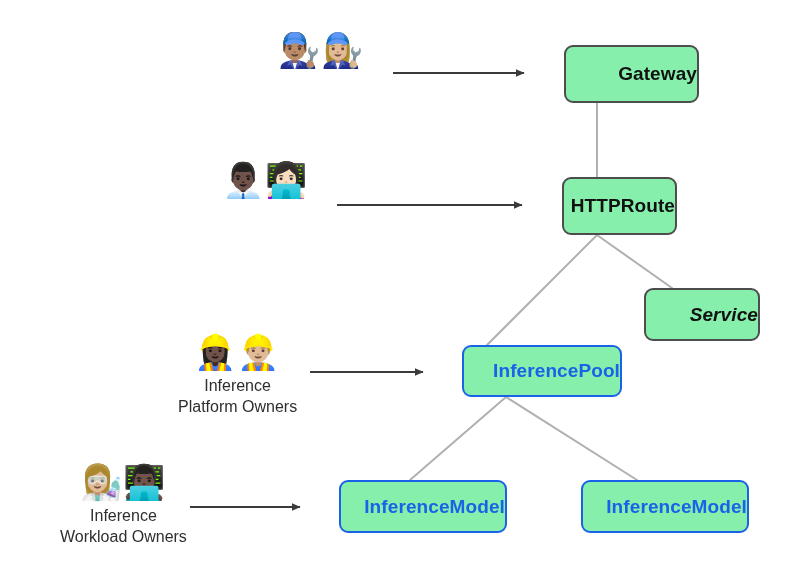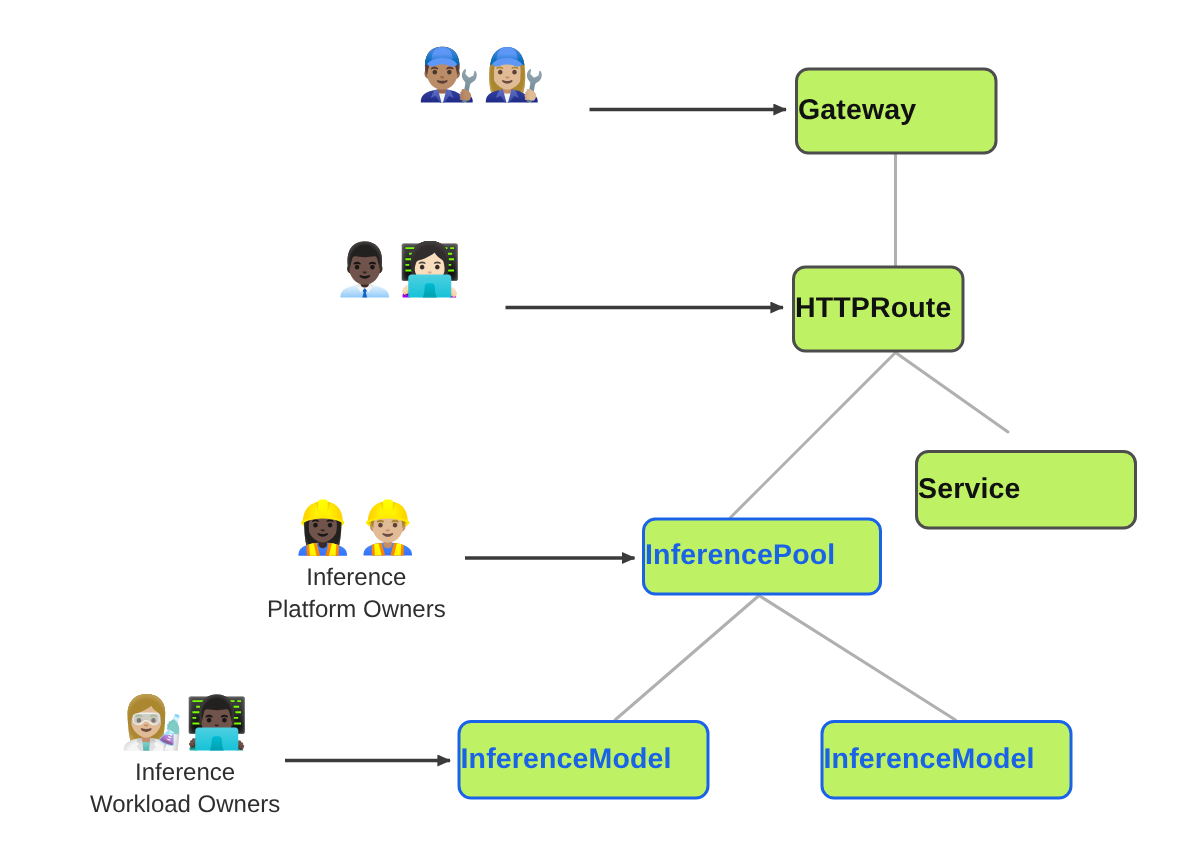--- a/index.html
+++ b/index.html
@@ -26,27 +26,28 @@
     height: 572px;
     pointer-events: none;
   }
 
   
   .node {
     position: absolute;
     box-sizing: border-box;
     display: flex;
     align-items: center;
-    justify-content: flex-start;
-    background: #bef264;
+    justify-content: flex-end;
+    background: #86efac;
     border-radius: 9px;
     font-weight: bold;
     letter-spacing: 0.1px;
     white-space: nowrap;
     z-index: 3;
+    margin-left: 34px;
   }
   .node.dark {
     border: 2px solid #4d4d4d;
     color: #111111;
     font-size: 19px;
   }
   .node.blue {
     border: 2.5px solid #1a62e8;
     color: #1a62e8;
     font-size: 19px;
@@ -103,21 +104,21 @@
       </g>
   </svg>
 
   <div id="nodes-layer">
       <div class="node dark" style="left: 530px; top: 45px; width: 135px; height: 58px;">
         <span>Gateway</span>
       </div>
       <div class="node dark" style="left: 528px; top: 177px; width: 115px; height: 58px;">
         <span>HTTPRoute</span>
       </div>
-      <div class="node dark" style="left: 610px; top: 300px; width: 148px; height: 53px;">
+      <div class="node dark" style="left: 610px; top: 288px; width: 116px; height: 53px; font-style: italic;">
         <span>Service</span>
       </div>
       <div class="node blue" style="left: 428px; top: 345px; width: 160px; height: 52px;">
         <span>InferencePool</span>
       </div>
       <div class="node blue" style="left: 305px; top: 480px; width: 168px; height: 53px;">
         <span>InferenceModel</span>
       </div>
       <div class="node blue" style="left: 547px; top: 480px; width: 168px; height: 53px;">
         <span>InferenceModel</span>

